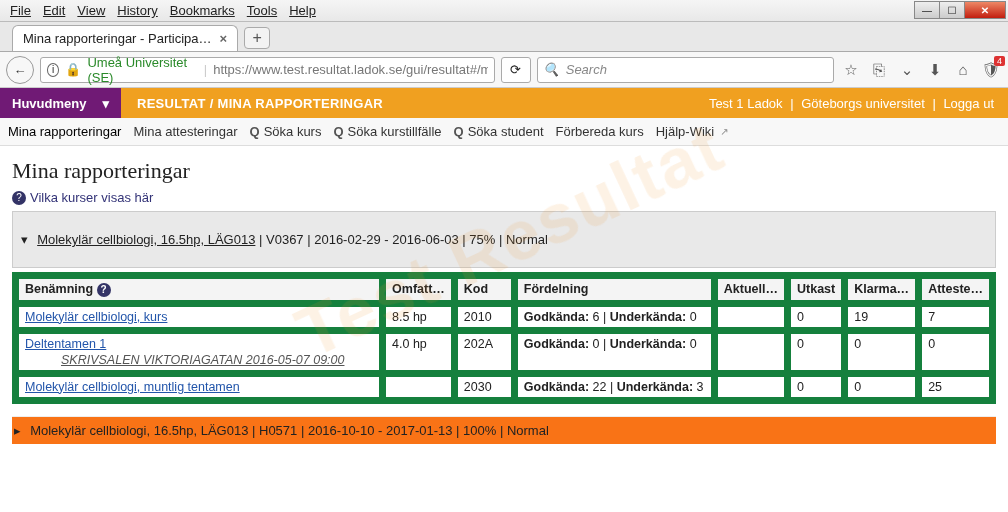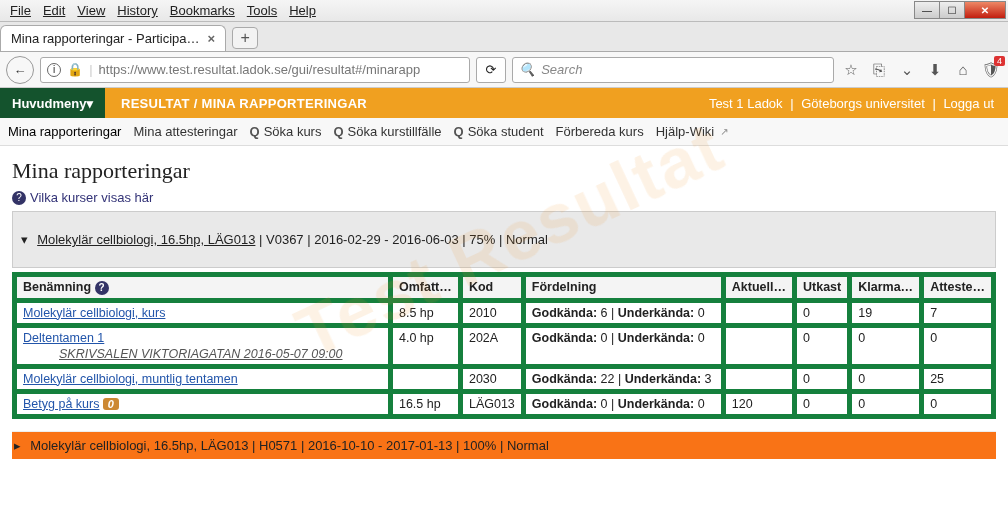--- a/index.html
+++ b/index.html
@@ -6,21 +6,21 @@
   body { font-family: "Segoe UI", Tahoma, sans-serif; font-size: 13px; color: #222; background: #fff; width: 1008px; }
   
   
   .menubar { background: linear-gradient(#f5f5f5,#e8e8e8); height: 22px; display:flex; align-items:center; padding: 0 4px; border-bottom:1px solid #bbb; position:relative; }
   .menubar .menu { padding: 2px 6px; text-decoration: underline; cursor:default; }
   .winctrls { position:absolute; right:2px; top:1px; display:flex; }
   .winbtn { width:26px; height:18px; border:1px solid #888; background:linear-gradient(#eee,#ccc); display:flex; align-items:center; justify-content:center; font-size:10px; margin-left:-1px;}
   .winbtn.close { background:linear-gradient(#e86,#c21e0f); color:#fff; font-weight:bold; width:42px;}
   
   
-  .tabstrip { background:#e8e8e8; height:30px; display:flex; align-items:flex-end; border-bottom:1px solid #aaa;}
+  .tabstrip { background:#e8e8e8; height:30px; display:flex; align-items:flex-end; padding-left:12px; border-bottom:1px solid #aaa;}
   .tab { background:#fff; border:1px solid #aaa; border-bottom:none; border-radius:6px 6px 0 0; height:26px; padding:4px 10px; display:flex; align-items:center; gap:8px; min-width:210px;}
   .tab-x { color:#666; font-weight:bold; cursor:default;}
   .newtab { width:26px; height:22px; border:1px solid #aaa; border-radius:4px; margin-left:6px; margin-bottom:2px; display:flex; align-items:center; justify-content:center; background:#f3f3f3; font-size:16px; color:#555;}
   
   
   .urlbar { height:36px; background:#f7f7f7; border-bottom:1px solid #ccc; display:flex; align-items:center; padding:0 6px; gap:6px;}
   .navcircle { width:28px; height:28px; border:1px solid #999; border-radius:50%; display:flex; align-items:center; justify-content:center; color:#333;}
   .addrbox { flex:0 0 430px; height:26px; border:1px solid #aaa; border-radius:3px; display:flex; align-items:center; padding:0 6px; gap:6px; background:#fff;}
   .addrbox .info { width:14px; height:14px; border:1px solid #666; border-radius:50%; font-size:10px; display:flex; align-items:center; justify-content:center;}
   .addrbox .lock { color:#2a2;}
@@ -28,21 +28,21 @@
   .addrbox .sep { color:#ccc; }
   .addrbox .url { color:#777; white-space:nowrap; overflow:hidden; }
   .reload { width:30px; height:26px; border:1px solid #aaa; border-radius:3px; display:flex; align-items:center; justify-content:center; background:#fff;}
   .searchbox { flex:1; height:26px; border:1px solid #aaa; border-radius:3px; display:flex; align-items:center; padding:0 6px; gap:6px; background:#fff; color:#888; font-style:italic;}
   .tbicon { width:22px; height:22px; display:flex; align-items:center; justify-content:center; color:#555; font-size:15px;}
   .tbicon.badge { position:relative; }
   .tbicon.badge .b { position:absolute; top:-3px; right:-3px; background:#d33; color:#fff; font-size:9px; padding:0 3px; border-radius:2px;}
   
   
   .apphdr { height:30px; background:#f0a020; display:flex; align-items:center; color:#fff; font-weight:bold; }
-  .apphdr .mainmenu { background:#14532d; height:100%; display:flex; align-items:center; padding:0 12px; gap:0; cursor:default;}
+  .apphdr .mainmenu { background:#701a75; height:100%; display:flex; align-items:center; padding:0 12px; gap:16px; cursor:default;}
   .apphdr .crumbs { padding:0 16px; letter-spacing:.3px;}
   .apphdr .right { margin-left:auto; padding:0 10px; font-weight:normal;text-align:right;}
   .apphdr .right span { padding:0 4px; }
   
   
   .secnav { background:#f8f8f8; border-bottom:1px solid #ddd; padding:4px 8px; display:flex; flex-wrap:wrap; align-items:center; gap:12px;}
   .secnav .item { padding:2px 0; color:#333; cursor:default; display:flex; align-items:center; gap:4px;}
   .secnav .item.active { color:#000; font-weight:500;}
   .secnav .q { font-weight:bold; color:#555;}
   .secnav .ext::after{ content:"↗"; font-size:10px; color:#888; margin-left:2px;}
@@ -53,21 +53,21 @@
   .help { color:#337; display:flex; align-items:center; gap:4px; margin-bottom:6px;}
   .qmark { width:14px;height:14px;border-radius:50%; background:#336; color:#fff; font-size:10px; display:inline-flex; align-items:center; justify-content:center;}
   
   .acc { border:1px solid #ccc; background:#e9e9e9; padding:20px 8px; margin-bottom:4px;}
   .acc.open .arrow::before{content:"▾"; margin-right:6px;}
   .acc .arrow::before{content:"▸"; margin-right:6px;}
   .acc .title { text-decoration:underline; }
   .acc .meta { text-decoration:none; }
   
   table.rep { width:100%; border-collapse:collapse; margin-top:2px; font-size:12.5px;}
-  table.rep th, table.rep td { border:5px solid #15803d; padding:3px 6px; text-align:left; vertical-align:top;}
+  table.rep th, table.rep td { border:7px solid #15803d; padding:3px 6px; text-align:left; vertical-align:top;}
   table.rep th { background:#f4f4f4; font-weight:bold; white-space:nowrap;}
   table.rep td.num, table.rep th.num { }
   table.rep a { color:#2255aa; text-decoration:underline; }
   table.rep .sub { display:block; font-style:italic; color:#555; text-decoration:underline; padding-left:36px; margin-top:2px;}
   .pill { display:inline-block; background:#c83; color:#fff; font-style:italic; font-weight:bold; width:16px; text-align:center; border-radius:3px; font-size:11px;}
   
   .acc.closed { margin-top:12px; background:#f97316; border:none; border-top:1px solid #eee; padding:6px 2px;}
   
   
   .wm { position:fixed; left:280px; top:200px; font-size:70px; color:rgba(240,150,40,.12); transform:rotate(-25deg); pointer-events:none; font-weight:bold; letter-spacing:2px;}
@@ -96,20 +96,21 @@
     <span class="tab-x">×</span>
   </div>
   <div class="newtab">+</div>
 </div>
 
 <div class="urlbar">
   <div class="navcircle">←</div>
   <div class="addrbox">
     <span class="info">i</span>
     <span class="lock">🔒</span>
+    <span class="ident">Umeå Universitet (SE)</span>
     <span class="sep">|</span>
     <span class="url">https://www.test.resultat.ladok.se/gui/resultat#/minarapp</span>
   </div>
   <div class="reload">⟳</div>
   <div class="searchbox">
     <span>🔍</span>
     <span>Search</span>
   </div>
   <div class="tbicon">☆</div>
   <div class="tbicon">⎘</div>
@@ -202,30 +203,20 @@
         <tr>
           <td><a>Molekylär cellbiologi, muntlig tentamen</a></td>
           <td class="num"></td>
           <td>2030</td>
           <td><b>Godkända:</b> 22 | <b>Underkända:</b> 3</td>
           <td class="num"></td>
           <td class="num">0</td>
           <td class="num">0</td>
           <td class="num">25</td>
         </tr>
-        <tr>
-          <td><a>Betyg på kurs</a> <span class="pill">0</span></td>
-          <td class="num">16.5 hp</td>
-          <td>LÄG013</td>
-          <td><b>Godkända:</b> 0 | <b>Underkända:</b> 0</td>
-          <td class="num">120</td>
-          <td class="num">0</td>
-          <td class="num">0</td>
-          <td class="num">0</td>
-        </tr>
       </tbody>
   </table>
 
   <div class="acc closed">
     <span class="arrow"></span>
     <span>Molekylär cellbiologi, 16.5hp, LÄG013 | H0571 | 2016-10-10 - 2017-01-13 | 100% | Normal</span>
   </div>
 </div>
 
 </body></html>

